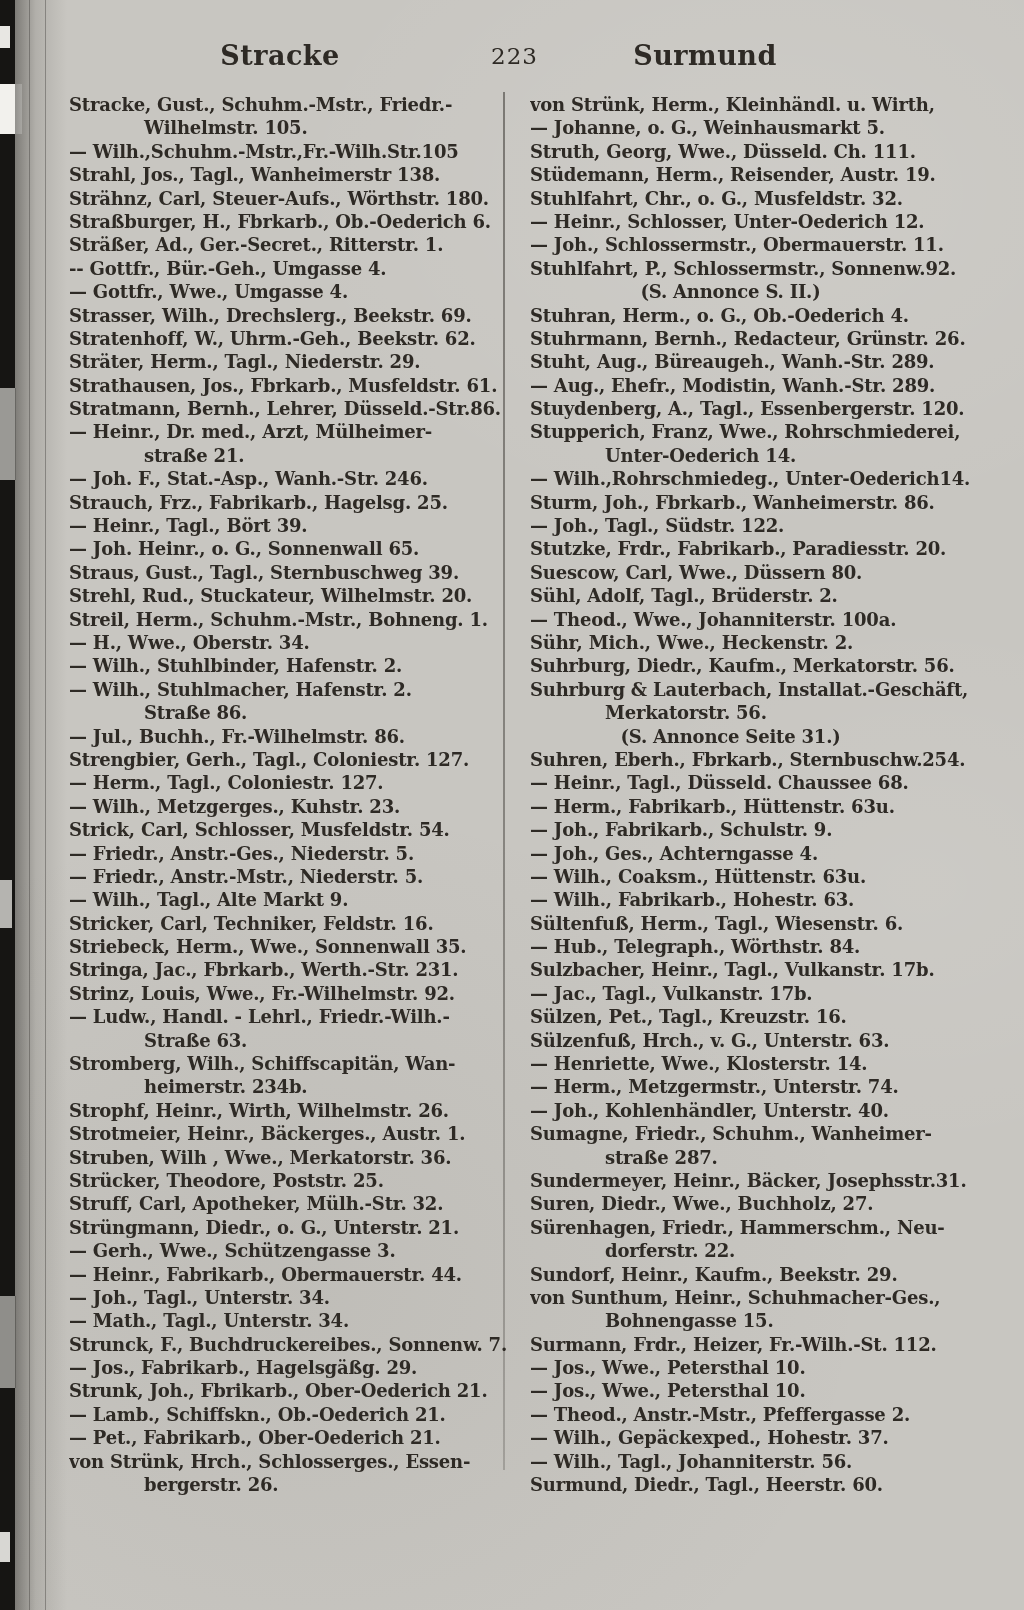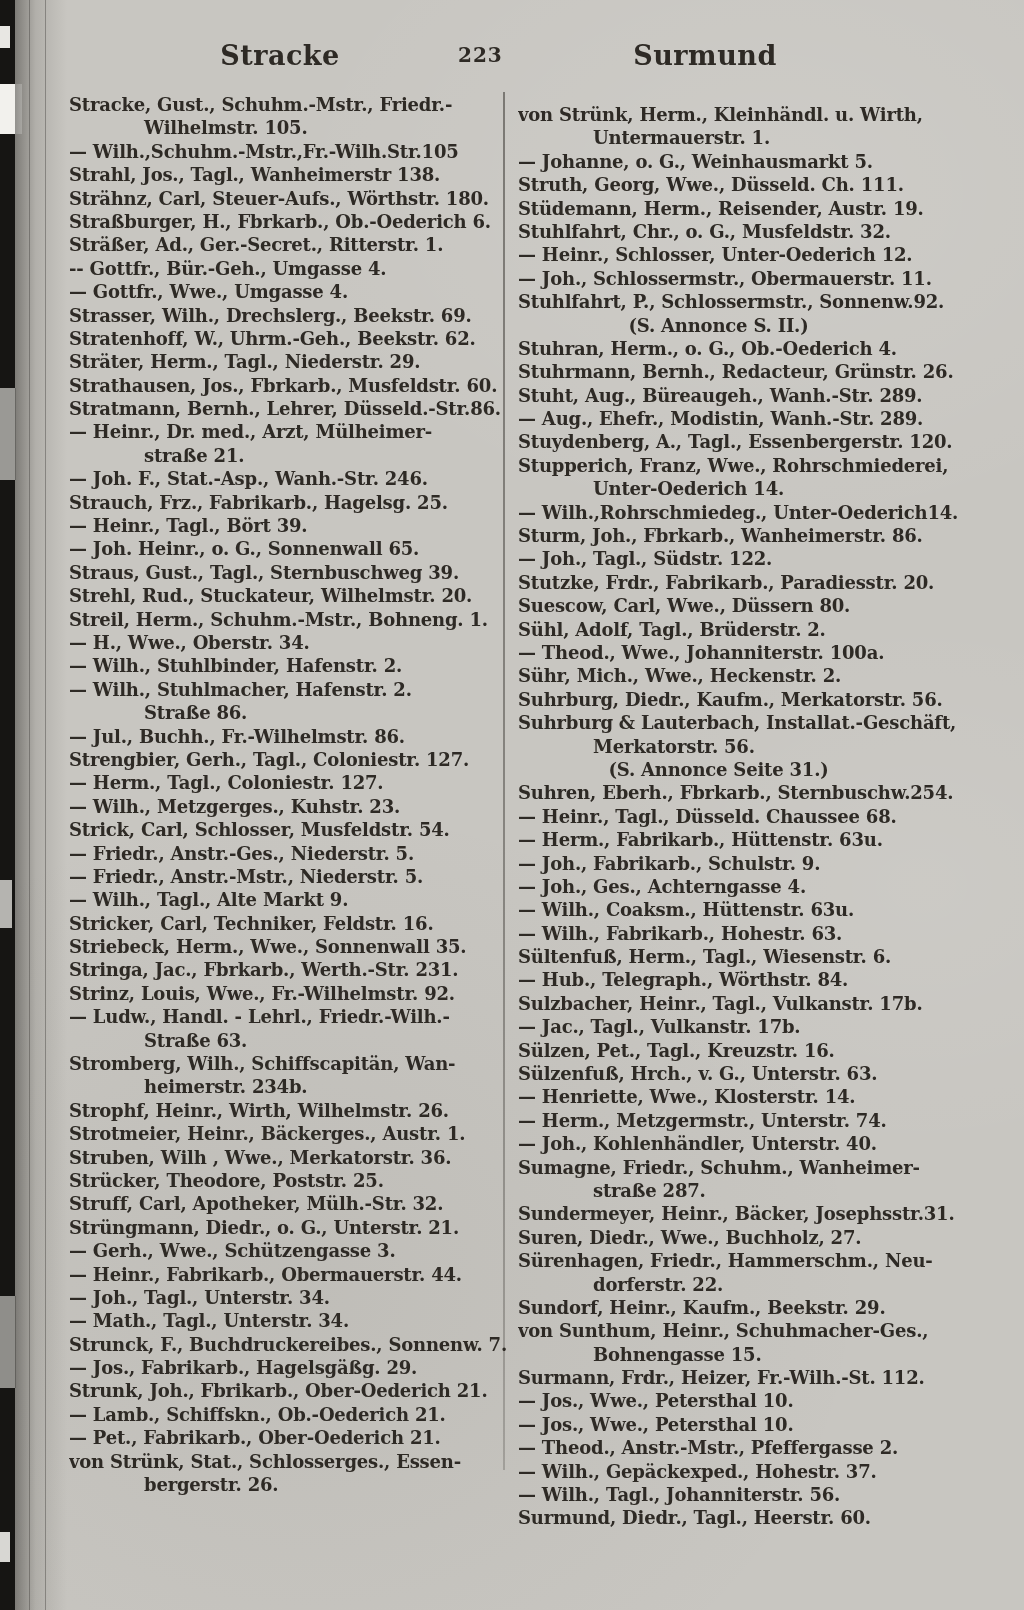--- a/index.html
+++ b/index.html
@@ -27,34 +27,34 @@
   #page-edge::before, #page-edge::after{
     content:"";position:absolute;top:0;bottom:0;width:1px;background:rgba(40,38,34,.35);
   }
   #page-edge::before{left:14px;}
   #page-edge::after{left:30px;}
 
   #header{position:absolute;top:40px;left:0;width:1024px;height:40px;color:var(--ink,#2e2a25);}
   .hdr-kw{position:absolute;font-weight:bold;font-size:27px;letter-spacing:.5px;text-align:center;}
   #hdr-left{left:60px;width:440px;}
   #hdr-right{left:500px;width:410px;}
-  #hdr-page{position:absolute;left:458px;width:80px;text-align:left;font-size:20px;font-weight:bold;top:3px;letter-spacing:1px;}
+  #hdr-page{position:absolute;left:458px;width:80px;text-align:right;font-size:23px;font-weight:normal;top:3px;letter-spacing:1px;}
 
   #divider{
     position:absolute;left:503px;top:92px;width:2px;height:1378px;
     background:linear-gradient(180deg, rgba(58,55,50,.55), rgba(58,55,50,.45) 60%, rgba(58,55,50,.25));
   }
 
   .col{
     position:absolute;top:93px;color:var(--ink,#2e2a25);
     font-size:18px;font-weight:bold;letter-spacing:-0.2px;
     overflow:hidden;
   }
   #col-left{left:69px;width:440px;}
-  #col-right{left:518px;width:456px;margin-top:10px;}
+  #col-right{left:530px;width:456px;}
   .line{height:23.4px;line-height:23.4px;white-space:nowrap;}
   .line.cont{padding-left:75px;}
   .line.center{text-align:center;padding-right:55px;white-space:nowrap;}
 </style>
 </head>
 <body style="--paper: #c8c6c1; --ink: #2e2a25;">
 
 <div id="page">
 
   <div id="gutter">
@@ -81,21 +81,21 @@
       <div class="line first">— Wilh.,Schuhm.-Mstr.,Fr.-Wilh.Str.105</div>
       <div class="line first">Strahl, Jos., Tagl., Wanheimerstr 138.</div>
       <div class="line first">Strähnz, Carl, Steuer-Aufs., Wörthstr. 180.</div>
       <div class="line first">Straßburger, H., Fbrkarb., Ob.-Oederich 6.</div>
       <div class="line first">Sträßer, Ad., Ger.-Secret., Ritterstr. 1.</div>
       <div class="line first">-- Gottfr., Bür.-Geh., Umgasse 4.</div>
       <div class="line first">— Gottfr., Wwe., Umgasse 4.</div>
       <div class="line first">Strasser, Wilh., Drechslerg., Beekstr. 69.</div>
       <div class="line first">Stratenhoff, W., Uhrm.-Geh., Beekstr. 62.</div>
       <div class="line first">Sträter, Herm., Tagl., Niederstr. 29.</div>
-      <div class="line first">Strathausen, Jos., Fbrkarb., Musfeldstr. 60.</div>
+      <div class="line first">Strathausen, Jos., Fbrkarb., Musfeldstr. 61.</div>
       <div class="line first">Stratmann, Bernh., Lehrer, Düsseld.-Str.86.</div>
       <div class="line first">— Heinr., Dr. med., Arzt, Mülheimer-</div>
       <div class="line cont">straße 21.</div>
       <div class="line first">— Joh. F., Stat.-Asp., Wanh.-Str. 246.</div>
       <div class="line first">Strauch, Frz., Fabrikarb., Hagelsg. 25.</div>
       <div class="line first">— Heinr., Tagl., Bört 39.</div>
       <div class="line first">— Joh. Heinr., o. G., Sonnenwall 65.</div>
       <div class="line first">Straus, Gust., Tagl., Sternbuschweg 39.</div>
       <div class="line first">Strehl, Rud., Stuckateur, Wilhelmstr. 20.</div>
       <div class="line first">Streil, Herm., Schuhm.-Mstr., Bohneng. 1.</div>
@@ -127,26 +127,25 @@
       <div class="line first">Strüngmann, Diedr., o. G., Unterstr. 21.</div>
       <div class="line first">— Gerh., Wwe., Schützengasse 3.</div>
       <div class="line first">— Heinr., Fabrikarb., Obermauerstr. 44.</div>
       <div class="line first">— Joh., Tagl., Unterstr. 34.</div>
       <div class="line first">— Math., Tagl., Unterstr. 34.</div>
       <div class="line first">Strunck, F., Buchdruckereibes., Sonnenw. 7.</div>
       <div class="line first">— Jos., Fabrikarb., Hagelsgäßg. 29.</div>
       <div class="line first">Strunk, Joh., Fbrikarb., Ober-Oederich 21.</div>
       <div class="line first">— Lamb., Schiffskn., Ob.-Oederich 21.</div>
       <div class="line first">— Pet., Fabrikarb., Ober-Oederich 21.</div>
-      <div class="line first">von Strünk, Stat., Schlosserges., Essen-</div>
+      <div class="line first">von Strünk, Hrch., Schlosserges., Essen-</div>
       <div class="line cont">bergerstr. 26.</div>
     </div>
   <div class="col" id="col-right">
       <div class="line first">von Strünk, Herm., Kleinhändl. u. Wirth,</div>
-      <div class="line cont">Untermauerstr. 1.</div>
       <div class="line first">— Johanne, o. G., Weinhausmarkt 5.</div>
       <div class="line first">Struth, Georg, Wwe., Düsseld. Ch. 111.</div>
       <div class="line first">Stüdemann, Herm., Reisender, Austr. 19.</div>
       <div class="line first">Stuhlfahrt, Chr., o. G., Musfeldstr. 32.</div>
       <div class="line first">— Heinr., Schlosser, Unter-Oederich 12.</div>
       <div class="line first">— Joh., Schlossermstr., Obermauerstr. 11.</div>
       <div class="line first">Stuhlfahrt, P., Schlossermstr., Sonnenw.92.</div>
       <div class="line center">(S. Annonce S. II.)</div>
       <div class="line first">Stuhran, Herm., o. G., Ob.-Oederich 4.</div>
       <div class="line first">Stuhrmann, Bernh., Redacteur, Grünstr. 26.</div>

